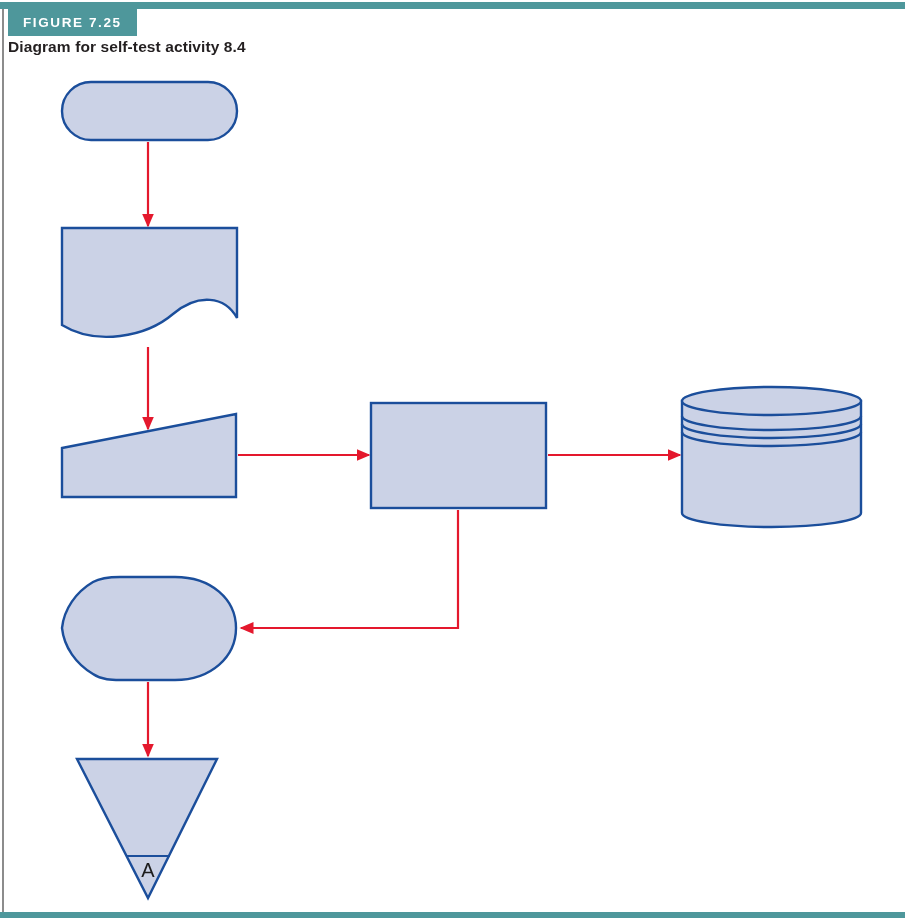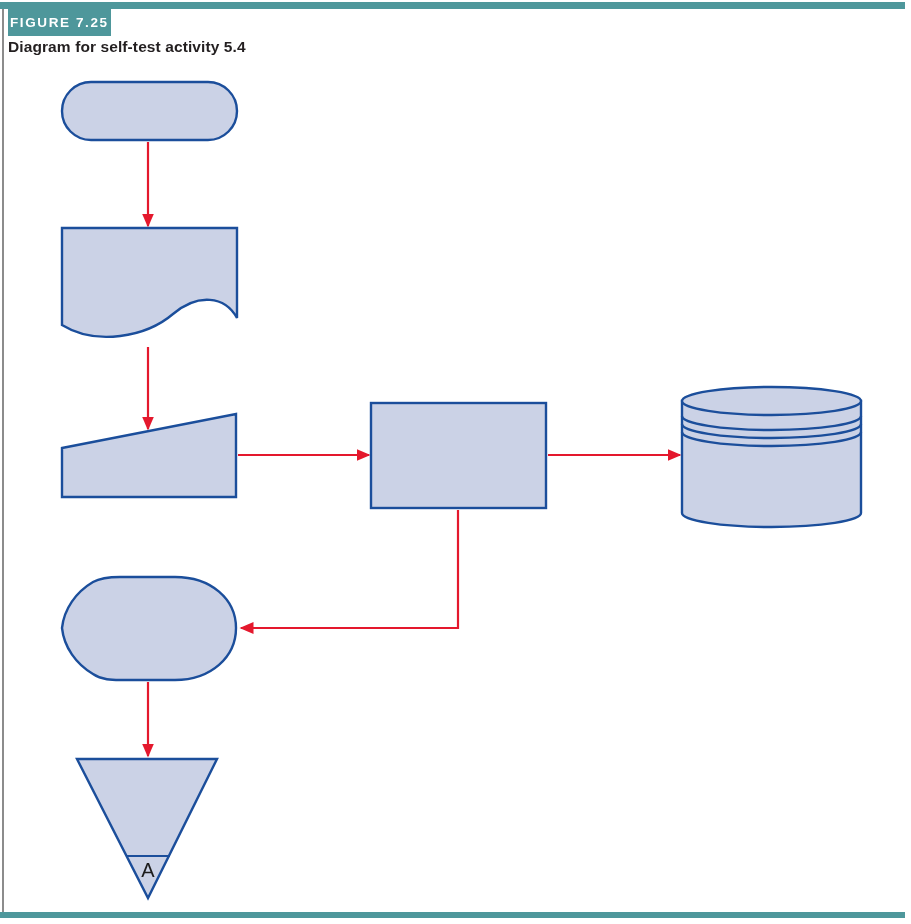--- a/index.html
+++ b/index.html
@@ -13,21 +13,21 @@
   html,body{margin:0;padding:0;background:#ffffff;}
   body{font-family:"Liberation Sans", sans-serif;}
   .page{position:relative;width:911px;height:924px;background:#fff;overflow:hidden;}
 
   .top-bar{position:absolute;left:0;top:2px;width:905px;height:7px;background:var(--accent-teal);}
   .bottom-bar{position:absolute;left:0;top:912px;width:905px;height:6px;background:var(--accent-teal);}
   .left-line{position:absolute;left:2px;top:9px;width:2px;height:903px;background:var(--edge-gray);}
 
   .figure-badge{
     position:absolute;left:8px;top:9px;height:27px;line-height:27px;
-    padding:0 2px;background:var(--accent-teal);color:#ffffff;
+    padding:0 15px;background:var(--accent-teal);color:#ffffff;
     font-size:13.5px;font-weight:bold;letter-spacing:1.6px;
   }
   .figure-caption{
     position:absolute;left:8px;top:38px;color:var(--text-dark);
     font-size:15.5px;font-weight:bold;letter-spacing:.1px;
   }
 
   svg.flow{position:absolute;left:0;top:0;width:911px;height:924px;}
   .node{fill:var(--node-fill);stroke:var(--node-stroke);stroke-width:2.4;}
   .node-line{fill:none;stroke:var(--node-stroke);stroke-width:2.4;}
@@ -37,21 +37,21 @@
 </style>
 </head>
 <body>
 
 <div class="page">
 
   <div class="top-bar"></div>
   <div class="left-line"></div>
 
   <div class="figure-badge">FIGURE 7.25</div>
-  <div class="figure-caption">Diagram for self-test activity 5.4</div>
+  <div class="figure-caption">Diagram for self-test activity 8.4</div>
 
   <svg class="flow" viewBox="0 0 911 924" xmlns="http://www.w3.org/2000/svg">
     <defs>
       <marker id="arr" markerUnits="userSpaceOnUse" markerWidth="16" markerHeight="14" refX="12.5" refY="6" orient="auto">
         <path d="M0,0 L14,6 L0,12 Z" fill="#e4182d" style="fill:var(--arrow-red)"></path>
       </marker>
     </defs>
 
     <g>
       <path class="edge" d="M148,142 L148,226" marker-end="url(#arr)"></path>

